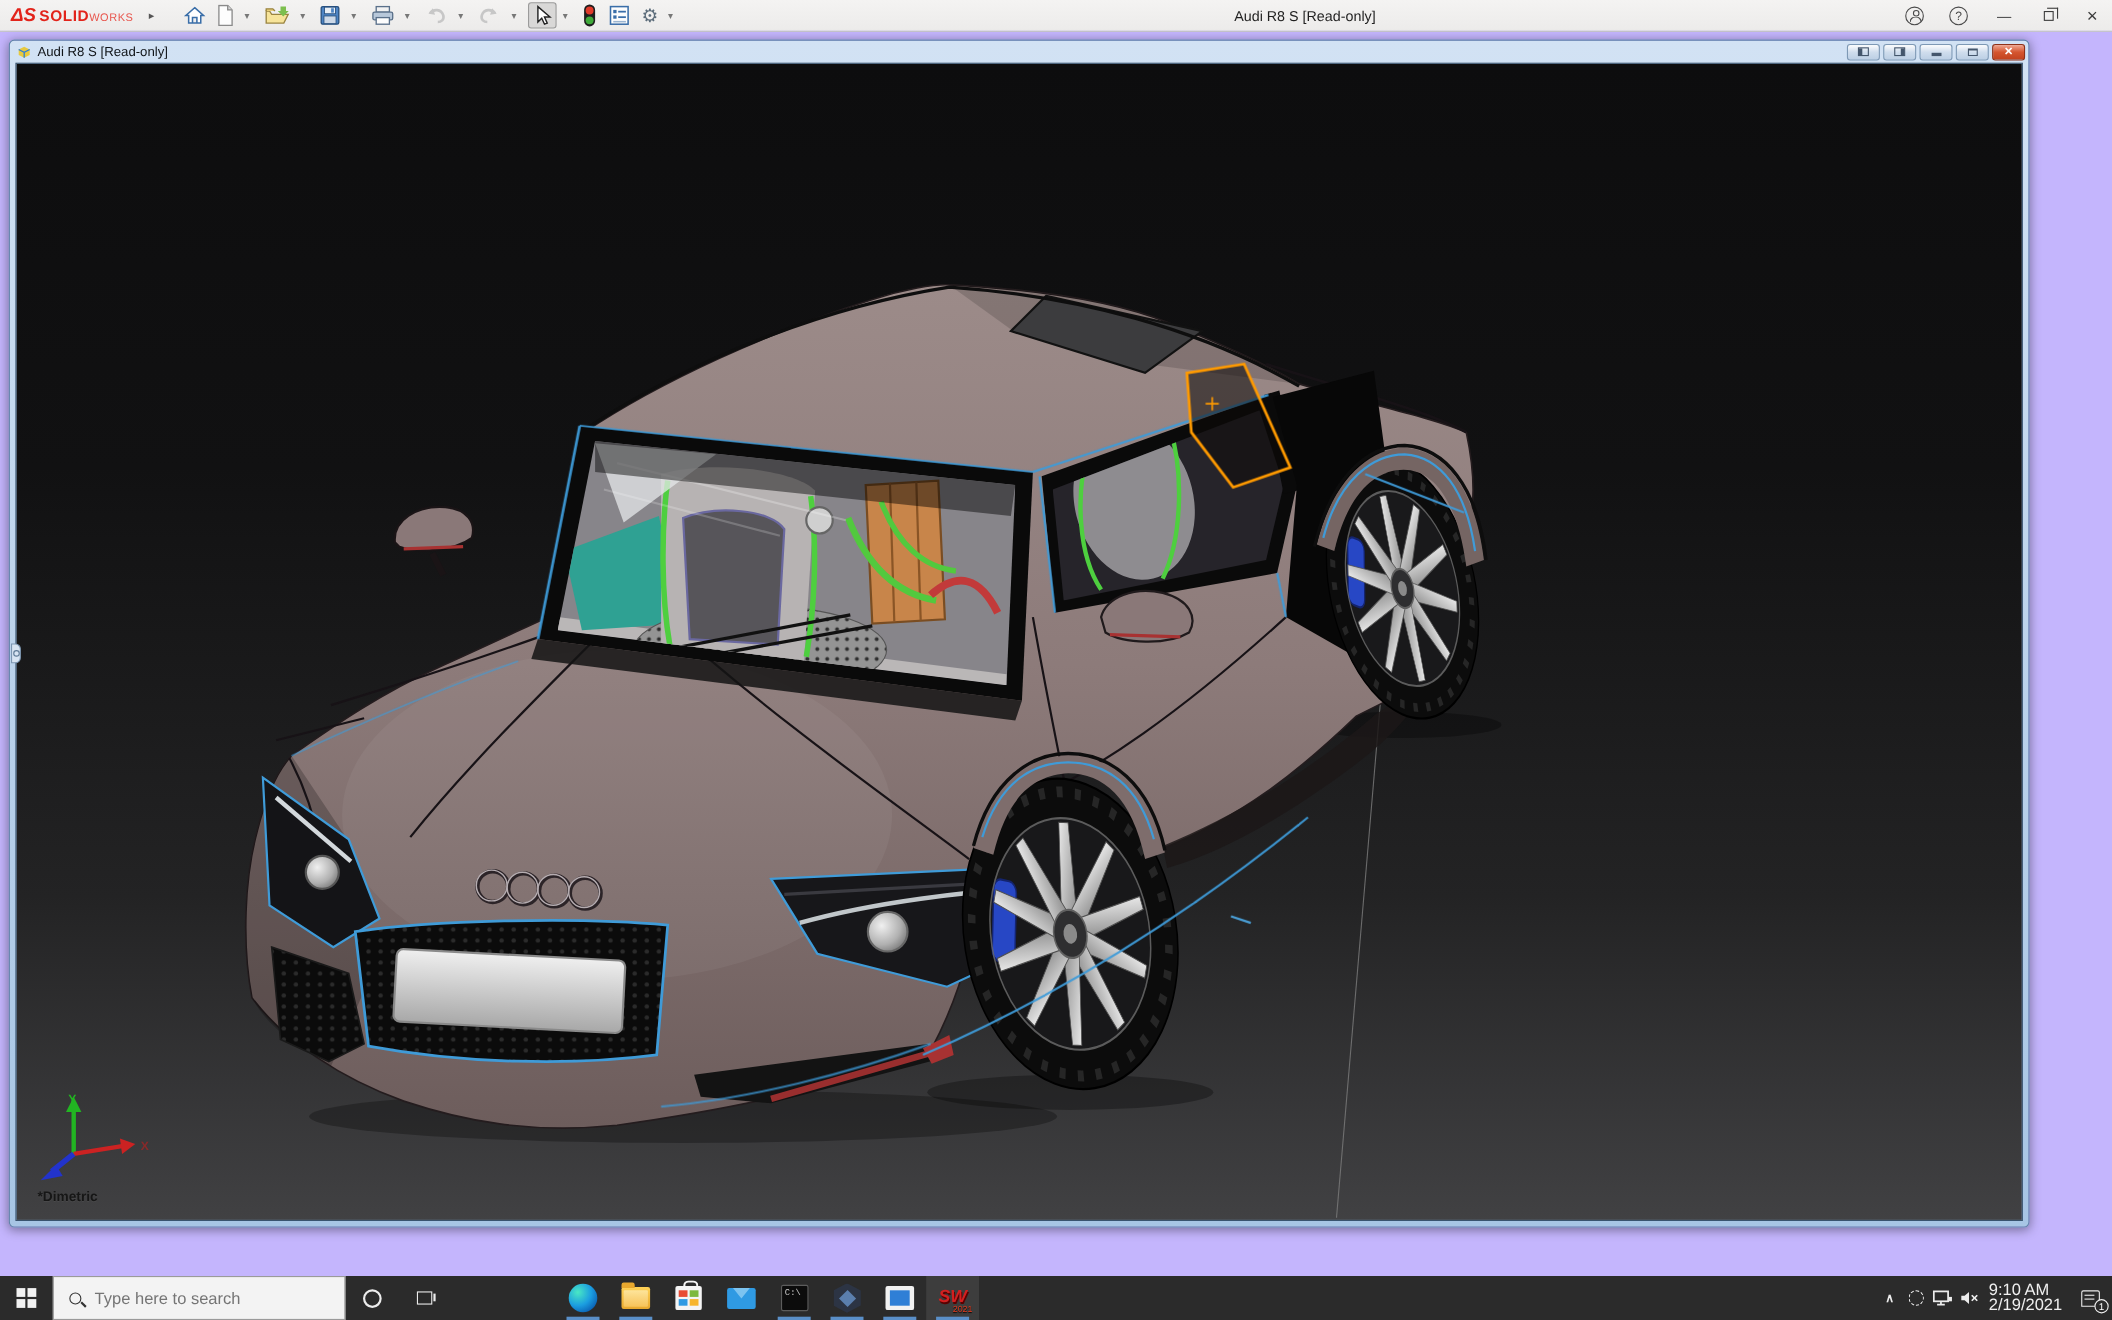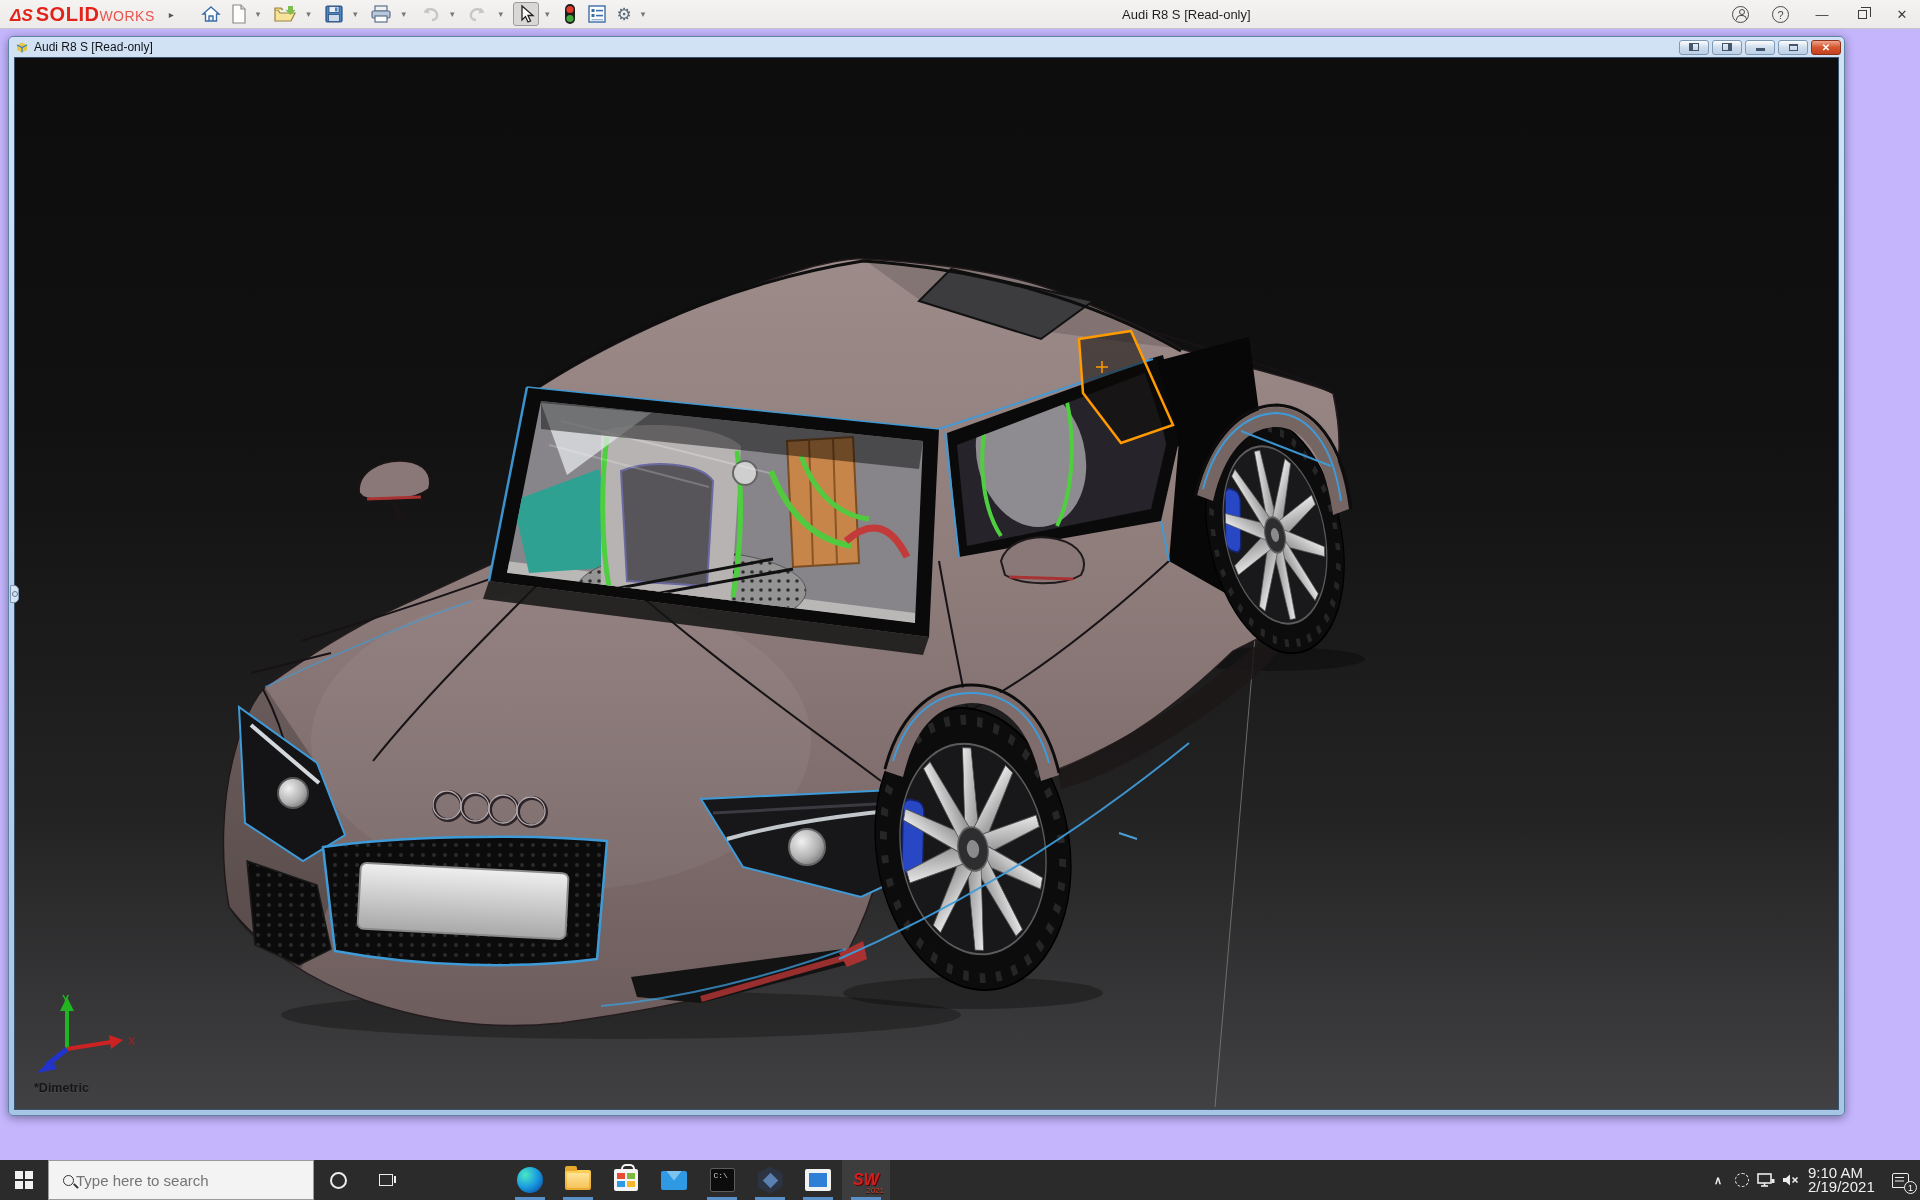--- a/index.html
+++ b/index.html
@@ -3,22 +3,22 @@
 <meta charset="utf-8">
 <style>
   html,body{margin:0;padding:0;background:#000;}
   *{box-sizing:border-box;font-family:"Liberation Sans",sans-serif;}
   .app{position:relative;width:1920px;height:1200px;background:#c4b5fd;overflow:hidden;}
 
   
   .titlebar{position:absolute;left:0;top:0;width:1920px;height:29px;background:linear-gradient(#f4f3f2,#ecebea);border-bottom:1px solid #c6c6c6;display:flex;align-items:center;}
   .logo{display:flex;align-items:baseline;margin-left:10px;white-space:nowrap;}
   .logo .mono{color:#e2231a;font-weight:bold;font-style:italic;font-size:17px;margin-right:3px;}
-  .logo .b1{color:#e2231a;font-weight:bold;font-size:20px;letter-spacing:.5px;}
-  .logo .b2{color:#e8564e;font-weight:normal;font-size:14px;letter-spacing:.5px;}
+  .logo .b1{color:#e2231a;font-weight:bold;font-size:14px;letter-spacing:.5px;}
+  .logo .b2{color:#e8564e;font-weight:normal;font-size:10px;letter-spacing:.5px;}
   .flyout{color:#555;font-size:10px;margin-left:14px;}
   .tools{display:flex;align-items:center;margin-left:24px;gap:4px;}
   .tbtn{height:24px;display:flex;align-items:center;padding:0 3px;border-radius:3px;}
   .tbtn svg{display:block;}
   .dd{font-size:9px;color:#777;padding:0 2px;margin-right:4px;}
   .pressed{background:#d9d8d7;border:1px solid #9b9b9b;}
   .gear{font-size:17px;color:#5c6c7a;line-height:1;}
   .app-title{position:absolute;left:1122px;top:7px;font-size:13px;color:#1f1f1f;}
   .winctl{position:absolute;right:8px;top:0;height:29px;display:flex;align-items:center;gap:20px;}
   .wc{color:#3c3c3c;font-size:13px;width:20px;text-align:center;cursor:default;}
@@ -49,21 +49,21 @@
   .view-label{position:absolute;left:19px;bottom:14px;font-size:12.5px;font-weight:bold;color:#161616;text-shadow:0 1px 0 rgba(255,255,255,.05);}
   .triad{position:absolute;left:14px;bottom:32px;}
   .panel-handle{position:absolute;left:1px;top:548px;width:9px;height:18px;background:#d7e4f2;border:1px solid #7d97b2;border-radius:0 5px 5px 0;display:flex;align-items:center;justify-content:center;}
   .panel-handle::after{content:"";width:4px;height:4px;border:1px solid #5e7априа;border:1px solid #5e7a96;border-radius:50%;}
 
   
   .taskbar{position:absolute;left:0;top:1160px;width:1920px;height:40px;background:#2b2b2b;display:flex;align-items:center;}
   .start{width:48px;height:40px;display:flex;align-items:center;justify-content:center;}
   .winlogo{display:grid;grid-template-columns:8px 8px;grid-template-rows:8px 8px;gap:1.6px;}
   .winlogo span{background:#f2f2f2;}
-  .searchbox{width:266px;height:40px;background:#f3f3f3;border:1px solid #9a9a9a;display:flex;align-items:center;padding-left:14px;}
+  .searchbox{width:266px;height:40px;background:#f3f3f3;border:1px solid #9a9a9a;display:flex;align-items:center;padding-left:14px;gap:10px;}
   .searchbox input{border:none;background:transparent;outline:none;font-size:15px;color:#222;width:200px;}
   .mag{width:11px;height:11px;border:1.8px solid #333;border-radius:50%;position:relative;flex:0 0 auto;}
   .mag::after{content:"";position:absolute;left:9px;top:9px;width:6px;height:1.8px;background:#333;transform:rotate(45deg);}
   .tb-slot{width:48px;height:40px;display:flex;align-items:center;justify-content:center;position:relative;}
   .tb-slot.active{background:#3d3d3d;}
   .underline{position:absolute;left:9px;bottom:0;width:30px;height:3px;background:#5a8fc8;}
   .cortana{width:17px;height:17px;border:2px solid #ececec;border-radius:50%;}
   .taskview{width:14px;height:12px;border:1.6px solid #ececec;position:relative;}
   .taskview::before{content:"";position:absolute;right:-4px;top:1px;width:2px;height:7px;background:#ececec;}
   .edge-ic{width:26px;height:26px;border-radius:50%;background:radial-gradient(circle at 32% 30%,#49e8c4,#1b9de0 48%,#0b61b4 80%,#0a4a92);}

